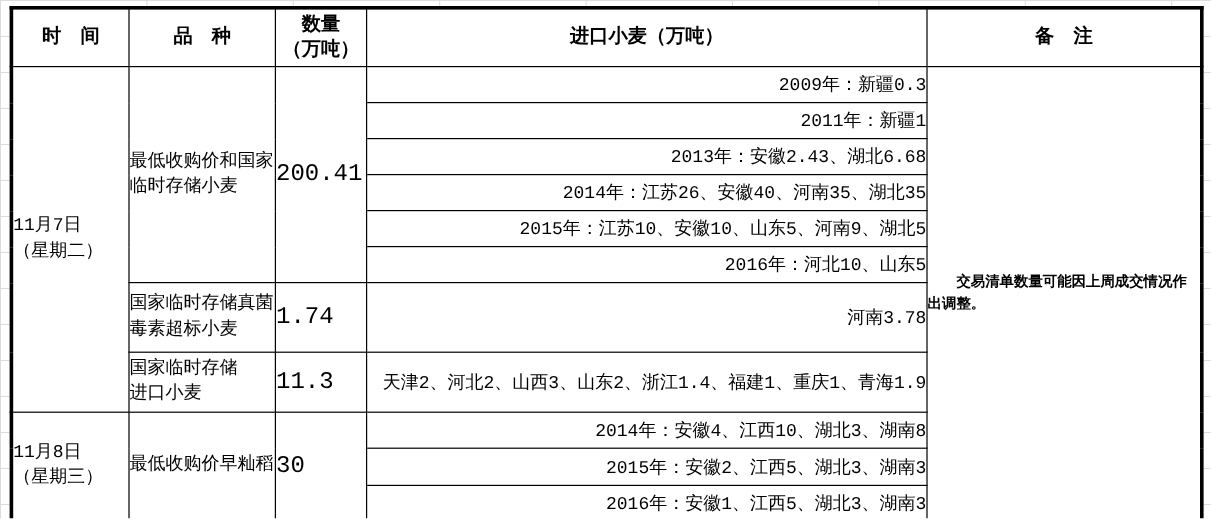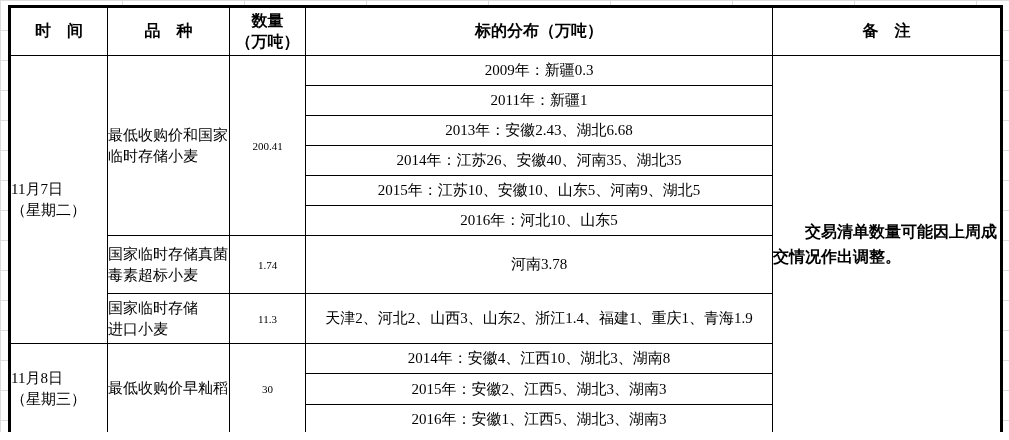--- a/index.html
+++ b/index.html
@@ -5,21 +5,21 @@
   html,body{margin:0;padding:0;background:#fff;}
   .stage{
     position:relative;
     width:1009px;height:432px;
     background-color:#ffffff;
     background-image:
       linear-gradient(to right,#dcdcdc 1px,transparent 1px),
       linear-gradient(to bottom,#dcdcdc 1px,transparent 1px);
     background-size:122px 30px;
     overflow:hidden;
-    font-family:Liberation Serif, serif;
+    font-family:Liberation Mono, monospace;
   }
   table.auction{
     position:absolute;left:8px;top:5px;
     width:992px;
     border-collapse:collapse;
     table-layout:fixed;
     background:#ffffff;
     border:3px solid #000000;
   }
   table.auction th, table.auction td{
@@ -36,32 +36,31 @@
     white-space:pre-line;
     line-height:1.3;
   }
   td.center{
     text-align:left;
     white-space:pre-line;
     font-size:15px;
     line-height:1.35;
   }
   td.qty{
-    text-align:center;
-    font-size:11px;
+    font-size:20px;
   }
   td.dist{
-    text-align:center;
+    text-align:right;
     padding-left:6px;
     font-size:15px;
     white-space:nowrap;
   }
   td.remark{
     font-weight:bold;
-    font-size:16px;
+    font-size:12px;
     text-align:left;
     padding:0 8px;
     text-indent:2em;
     line-height:1.55;
   }
 </style>
 </head>
 <body>
 
 <div class="stage">
@@ -72,21 +71,21 @@
       <col style="width:76px">
       <col style="width:467px">
       <col style="width:229px">
     </colgroup>
     <tbody>
         <tr style="height:49px">
       <th class="hdr">时　间</th>
       <th class="hdr">品　种</th>
       <th class="hdr">数量
 （万吨）</th>
-      <th class="hdr">标的分布（万吨）</th>
+      <th class="hdr">进口小麦（万吨）</th>
       <th class="hdr">备　注</th>
     </tr>
 
     <tr style="height:30px">
       <td class="center" rowspan="8">11月7日
 （星期二）</td>
       <td class="center" rowspan="6">最低收购价和国家临时存储小麦</td>
       <td class="qty" rowspan="6">200.41</td>
       <td class="dist">2009年：新疆0.3</td>
       <td class="remark" rowspan="12">交易清单数量可能因上周成交情况作出调整。</td>

